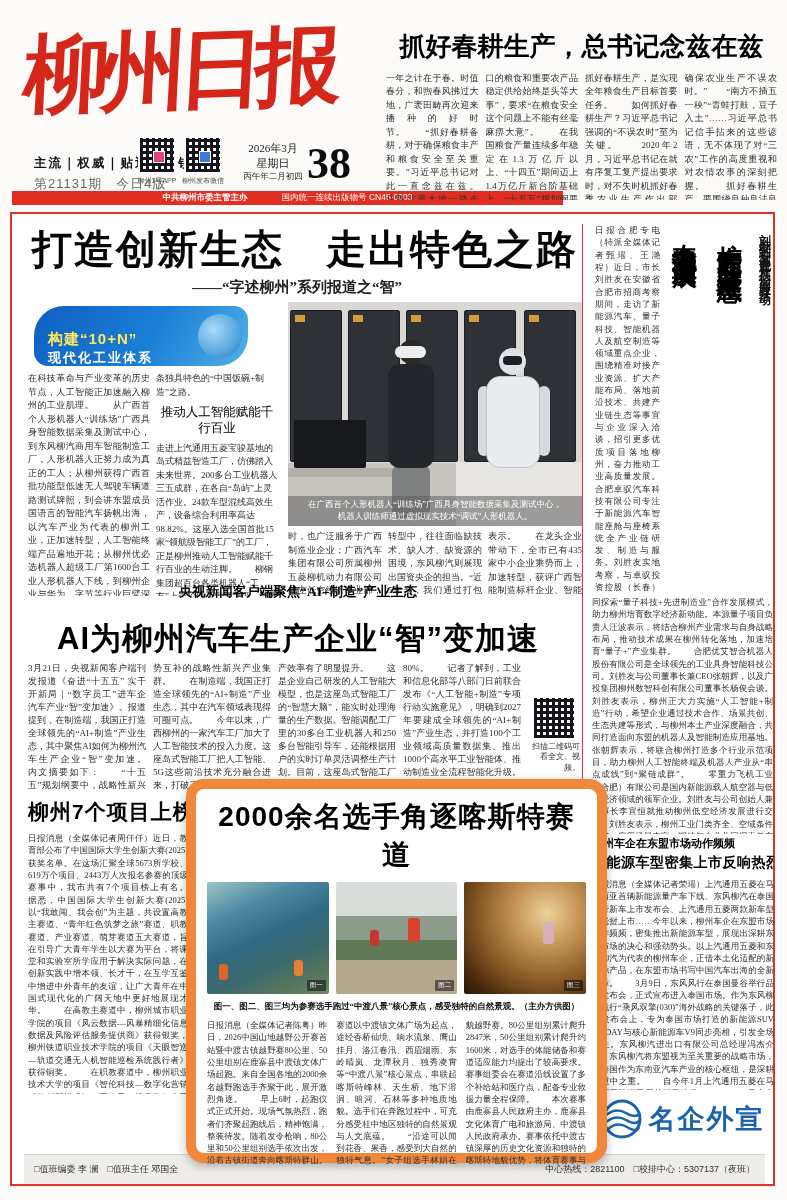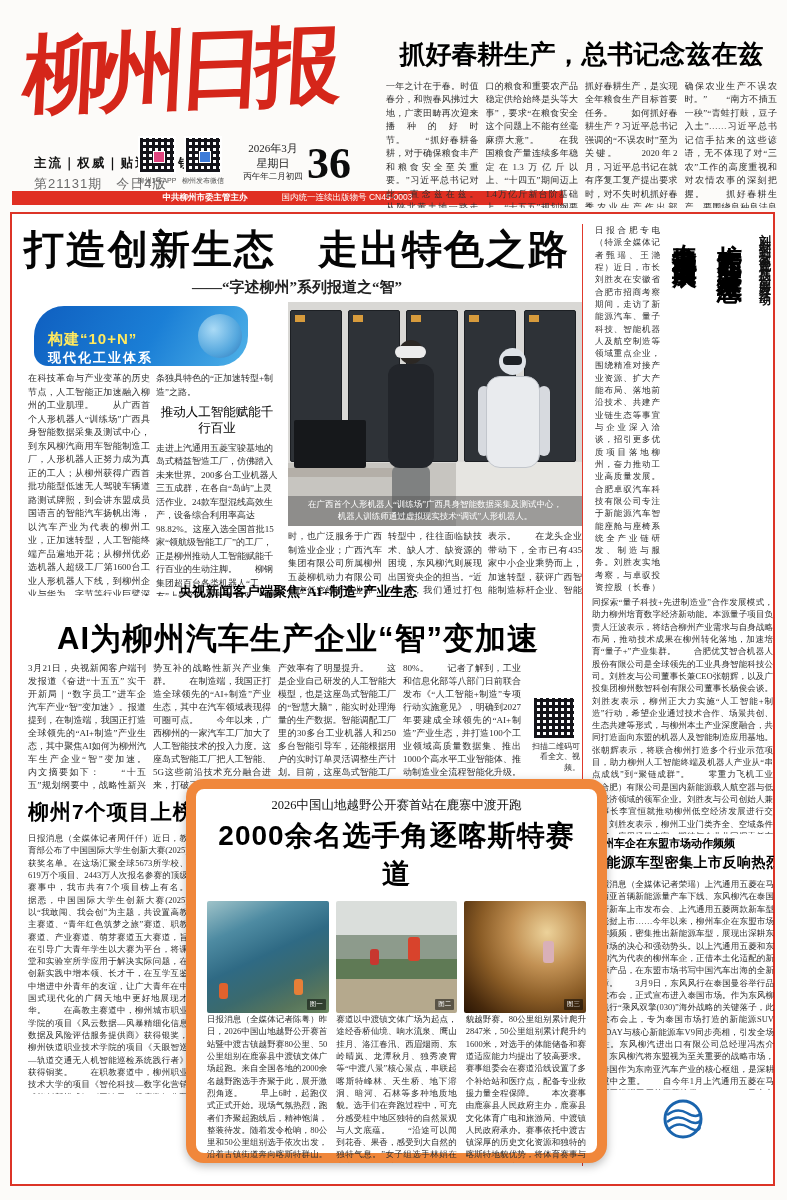--- a/index.html
+++ b/index.html
@@ -21,27 +21,27 @@
   .qr .chip{position:absolute;left:13px;top:13px;width:12px;height:12px;border:1px solid #fff;}
   .qr-label{font-size:7px;color:#555;line-height:1.3;margin-top:2px;font-family:"Liberation Sans",sans-serif;}
   #date-block{position:absolute;left:240px;top:141px;width:66px;text-align:center;font-size:11px;line-height:1.35;color:#222;}
   #date-block .lunar{font-size:8.5px;letter-spacing:0;}
   #date-day{position:absolute;left:307px;top:138px;font-size:44px;font-weight:bold;color:#0c0c0c;}
   #red-bar{position:absolute;left:12px;top:191px;width:551px;height:14px;background:#e02f22;color:#fff;
     display:flex;align-items:center;justify-content:center;gap:34px;font-size:8.5px;}
   #red-bar .b{font-weight:bold;}
   
   #top-article{position:absolute;left:386px;top:30px;width:391px;}
-  #top-article h1{margin:8px;font-size:26px;line-height:1.25;font-weight:900;color:#000;text-align:center;letter-spacing:0px;}
+  #top-article h1{margin:0;font-size:26px;line-height:1.25;font-weight:900;color:#000;text-align:center;letter-spacing:0px;}
   #top-article .cols{display:flex;gap:7px;margin-top:9px;height:128px;overflow:hidden;}
   #top-article .cols div{flex:1;font-size:9px;line-height:1.5;color:#2e2e2e;overflow:hidden;}
   
   #main-box{position:absolute;left:10px;top:212px;width:765px;height:974px;border:2px solid #dc3427;background:#fff;}
   #v-divider{position:absolute;left:570px;top:10px;width:1px;height:942px;background:#e0392c;}
-  #main-headline{position:absolute;left:0;top:8px;width:570px;text-align:center;font-size:40px;font-weight:900;letter-spacing:2px;color:#050505;}
+  #main-headline{position:absolute;left:8px;top:8px;width:570px;text-align:center;font-size:40px;font-weight:900;letter-spacing:2px;color:#050505;}
   #main-subtitle{position:absolute;left:0;top:64px;width:570px;text-align:center;font-size:15px;font-weight:bold;color:#222;}
   
   #badge{position:absolute;left:22px;top:92px;width:214px;height:60px;border-radius:30px 14px 30px 14px;
     background:linear-gradient(120deg,#0f5fc0 0%,#1b7fd6 55%,#4fb2e8 100%);padding:24px 14px;overflow:hidden;}
   #badge .l1{font-size:15px;font-weight:900;color:#ffe95e;letter-spacing:1px;}
   #badge .l2{font-size:13px;font-weight:900;color:#fff;letter-spacing:2px;}
   #badge .l3{font-size:10px;font-style:italic;color:#d9eeff;letter-spacing:1px;}
   #badge .bot{position:absolute;right:6px;top:8px;width:44px;height:44px;border-radius:50%;
     background:radial-gradient(circle at 35% 35%,#bfe6fa,#58a8dd 60%,#2a6cb0);opacity:.85;}
   
@@ -138,21 +138,21 @@
         <span class="chip" style="background:#3d7bd8;"></span>
       </div>
     <div class="qr-label">柳州发布微信</div>
   </div>
 
   <div id="date-block">
     <div>2026年3月</div>
     <div>星期日</div>
     <div class="lunar">丙午年二月初四</div>
   </div>
-  <div id="date-day">36</div>
+  <div id="date-day">38</div>
 
   <div id="red-bar" class="sans">
     <span class="b">中共柳州市委主管主办</span>
     <span>国内统一连续出版物号 CN45-0003</span>
   </div>
 
   <div id="top-article">
     <h1 class="sans">抓好春耕生产，总书记念兹在兹</h1>
     <div class="cols">
       <div class="just">一年之计在于春。时值春分，和煦春风拂过大地，广袤田畴再次迎来播种的好时节。　　“抓好春耕备耕，对于确保粮食丰产和粮食安全至关重要。”习近平总书记对此一直念兹在兹。　　从陕北黄土地一路走来，习近平总书记深知端牢“中国饭碗”的重要性，强调“无论社会现代化程度有多高，14亿多人</div>
@@ -170,21 +170,21 @@
 
     <div id="badge" class="sans">
       <div class="l1">构建“10+N”</div>
       <div class="l2">现代化工业体系</div>
       <div class="l3">绘就向海图强新图景</div>
       <div class="bot"></div>
     </div>
 
     <div id="fcol1" class="fcol just">在科技革命与产业变革的历史节点，人工智能正加速融入柳州的工业肌理。　　从广西首个人形机器人“训练场”广西具身智能数据采集及测试中心，到东风柳汽商用车智能制造工厂，人形机器人正努力成为真正的工人；从柳州获得广西首批功能型低速无人驾驶车辆道路测试牌照，到会讲东盟成员国语言的智能汽车扬帆出海，以汽车产业为代表的柳州工业，正加速转型，人工智能终端产品遍地开花；从柳州优必选机器人超级工厂第1600台工业人形机器人下线，到柳州企业与华为、字节等行业巨擘深度携手……柳州，这座广西最大的工业城市，正以前所未有的决心，拥抱人工智能时代，孕育新生态、塑造新优势，奋力闯出一</div>
     <div id="fcol2" class="fcol">
-      <span class="just">条独具特色的“正加速转型+制造”之路。</span>
+      <span class="just">条独具特色的“中国饭碗+制造”之路。</span>
       <span id="feat-subhead">推动人工智能赋能千行百业</span>
       <span class="just">走进上汽通用五菱宝骏基地的岛式精益智造工厂，仿佛踏入未来世界。200多台工业机器人三五成群，在各自“岛屿”上灵活作业。24款车型混线高效生产，设备综合利用率高达98.82%。这座入选全国首批15家“领航级智能工厂”的工厂，正是柳州推动人工智能赋能千行百业的生动注脚。　　柳钢集团超百台各类机器人“工友”上岗轮值，废钢定级、智慧配煤精炼优化等一批人工智能场景落地应用；柳工集团自研工业互联网平台和各类智能装备赋能自身转型的同</span>
     </div>
 
     <div id="photo-robots">
       <div class="crate" style="left:2px;"></div>
       <div class="crate" style="left:60px;"></div>
       <div class="crate" style="left:118px;"></div>
       <div class="crate" style="left:176px;"></div>
       <div class="crate" style="left:236px;"></div>
@@ -246,44 +246,49 @@
       <div class="kicker">柳州车企在东盟市场动作频频</div>
       <h2 class="sans">新能源车型密集上市反响热烈</h2>
       <div class="body just">日报消息（全媒体记者荣瑶）上汽通用五菱在马来西亚首辆新能源量产车下线、东风柳汽在泰国举行新车上市发布会、上汽通用五菱两款新车型在老挝上市……今年以来，柳州车企在东盟市场动作频频，密集推出新能源车型，展现出深耕东盟市场的决心和强劲势头。以上汽通用五菱和东风柳汽为代表的柳州车企，正借本土化适配的新能源产品，在东盟市场书写中国汽车出海的全新篇章。　　3月9日，东风风行在泰国曼谷举行品牌发布会，正式宣布进入泰国市场。作为东风柳汽践行“乘风双擎(030)”海外战略的关键落子，此次发布会上，专为泰国市场打造的新能源SUV FRIDAY与核心新能源车V9同步亮相，引发全场关注。东风柳汽进出口有限公司总经理冯杰介绍，东风柳汽将东盟视为至关重要的战略市场，而泰国作为东南亚汽车产业的核心枢纽，是深耕的重中之重。　　自今年1月上汽通用五菱在马来西亚隆唱工厂首辆菱缤果（BingoEV）量产车下线后，近日，上汽通用五菱又与老挝经销商Kingstar携手，携缤果S和星光730亮相老挝万象车展，并正式宣布在当地上市。两款新车同步上市，是企业深耕东盟市场、加速拓展老挝市场的重要里程碑。两款新车上市后市场反响热烈，上市72小时内，首批车辆迅速售罄。</div>
       <div id="brand-logo">
         <svg width="40" height="40" viewBox="0 0 40 40">
           <circle cx="20" cy="20" r="18" fill="#ffffff" stroke="#1a64ad" stroke-width="3"></circle>
           <path d="M4 16 Q14 8 24 14 T38 14" stroke="#1a64ad" stroke-width="2.5" fill="none"></path>
           <path d="M4 23 Q14 15 24 21 T38 21" stroke="#1a64ad" stroke-width="2.5" fill="none"></path>
           <path d="M6 30 Q15 22 25 28 T37 28" stroke="#1a64ad" stroke-width="2.5" fill="none"></path>
         </svg>
-      </div>
-    </div>
-
+        <span class="txt">名企外宣</span>
+      </div>
+    </div>
+
+    <div id="footer-bar" class="sans">
+      <span>□值班编委 李 澜　□值班主任 邓国全</span>
+      <span>中心热线：2821100　□校排中心：5307137（夜班）</span>
+    </div>
   </div>
 
   <div id="orange-box">
-    <div class="kicker">2026中国山地越野公开赛首站在鹿寨中渡开跑</div>
     <h2 class="sans">2000余名选手角逐喀斯特赛道</h2>
     <div id="race-photos">
       <div class="rphoto" id="rp1">
         <span class="runner" style="left:12px;bottom:14px;background:#e0622d;"></span>
         <span class="runner" style="right:26px;bottom:18px;background:#e77f37;"></span>
         <span class="tag">图一</span>
       </div>
       <div class="rphoto" id="rp2">
         <span class="runner" style="left:34px;top:48px;background:#c8372f;"></span>
         <span class="runner" style="left:72px;top:36px;width:12px;height:24px;background:#d8432c;"></span>
         <span class="tag">图二</span>
       </div>
       <div class="rphoto" id="rp3">
         <span class="runner" style="right:32px;top:40px;width:11px;height:22px;background:#d9b0b8;"></span>
         <span class="tag">图三</span>
       </div>
     </div>
+    <div id="race-caption">图一、图二、图三均为参赛选手跑过“中渡八景”核心景点，感受独特的自然景观。（主办方供图）</div>
     <div id="race-body">
       <div class="just">日报消息（全媒体记者陈粤）昨日，2026中国山地越野公开赛首站暨中渡古镇越野赛80公里、50公里组别在鹿寨县中渡镇文体广场起跑。来自全国各地的2000余名越野跑选手齐聚于此，展开激烈角逐。　　早上6时，起跑仪式正式开始。现场气氛热烈，跑者们齐聚起跑线后，精神饱满，整装待发。随着发令枪响，80公里和50公里组别选手依次出发，沿着古镇街道奔向喀斯特群山。两个组别共有20余名精英选手参赛，他们与其他跑者一同踏上赛道，展开速度与耐力的较量。</div>
       <div class="just">赛道以中渡镇文体广场为起点，途经香桥仙境、响水流泉、鹰山挂月、洛江春汛、西眉烟雨、东岭晴岚、龙潭秋月、独秀凌霄等“中渡八景”核心景点，串联起喀斯特峰林、天生桥、地下溶洞、暗河、石林等多种地质地貌。选手们在奔跑过程中，可充分感受桂中地区独特的自然景观与人文底蕴。　　“沿途可以闻到花香、果香，感受到大自然的独特气息。”女子组选手林娟在完赛后表示，这是一次人与自然和谐共处的美好体验。　　该赛事为全国少有的喀斯特地</div>
       <div class="just">貌越野赛。80公里组别累计爬升2847米，50公里组别累计爬升约1600米，对选手的体能储备和赛道适应能力均提出了较高要求。赛事组委会在赛道沿线设置了多个补给站和医疗点，配备专业救援力量全程保障。　　本次赛事由鹿寨县人民政府主办，鹿寨县文化体育广电和旅游局、中渡镇人民政府承办。赛事依托中渡古镇深厚的历史文化资源和独特的喀斯特地貌优势，将体育赛事与文化旅游深度融合，进一步提升了鹿寨县的知名度和影响力。</div>
     </div>
   </div>
 
 </div>
 
 </body></html>

